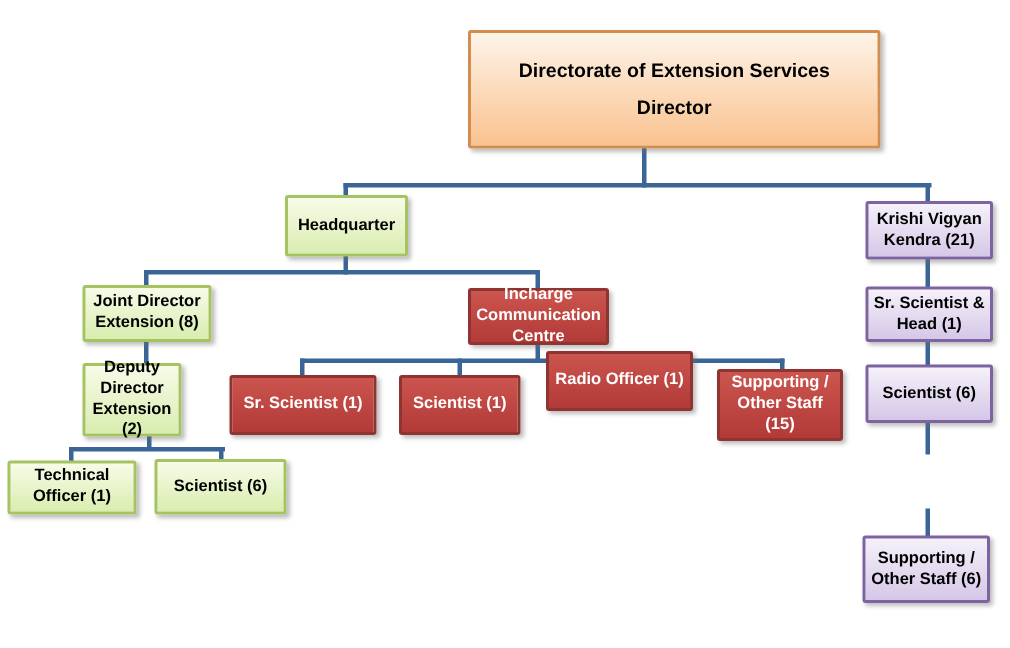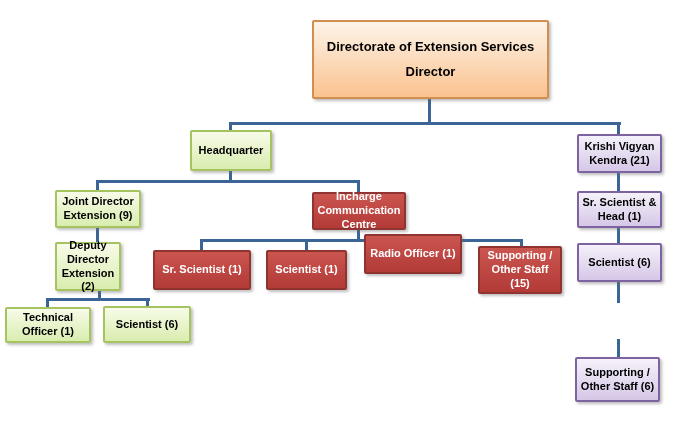--- a/index.html
+++ b/index.html
@@ -41,21 +41,21 @@
   .red {
     background: linear-gradient(#CB554F, #B23A37);
     border: 2px solid #8F3431;
     color: #ffffff;
   }
   .purple {
     background: linear-gradient(#F5F1FA, #D5C7E7);
     border: 2px solid #7E63A1;
   }
   
-  .n-director      { left: 312px; top: 20px;  width: 237px; height: 79px; gap: 8px; }
+  .n-director      { left: 312px; top: 20px;  width: 275px; height: 79px; gap: 8px; }
   .n-headquarter   { left: 190px; top: 130px; width: 82px;  height: 41px; }
   .n-kvk           { left: 577px; top: 134px; width: 85px;  height: 39px; }
   .n-joint         { left: 55px;  top: 190px; width: 86px;  height: 38px; }
   .n-incharge      { left: 312px; top: 192px; width: 94px;  height: 38px; }
   .n-kvk-head      { left: 577px; top: 191px; width: 85px;  height: 37px; }
   .n-deputy        { left: 55px;  top: 242px; width: 66px;  height: 49px; }
   .n-srsci         { left: 153px; top: 250px; width: 98px;  height: 40px; }
   .n-sci-cc        { left: 266px; top: 250px; width: 81px;  height: 40px; }
   .n-radio         { left: 364px; top: 234px; width: 98px;  height: 40px; }
   .n-supp-cc       { left: 478px; top: 246px; width: 84px;  height: 48px; }
@@ -101,21 +101,21 @@
 
   <div class="node green n-headquarter">
     <div>Headquarter</div>
   </div>
 
   <div class="node purple n-kvk">
     <div>Krishi Vigyan Kendra (21)</div>
   </div>
 
   <div class="node green n-joint">
-    <div>Joint Director Extension (9)</div>
+    <div>Joint Director Extension (8)</div>
   </div>
 
   <div class="node red n-incharge">
     <div>Incharge Communication Centre</div>
   </div>
 
   <div class="node purple n-kvk-head">
     <div>Sr. Scientist &amp; Head (1)</div>
   </div>
 

